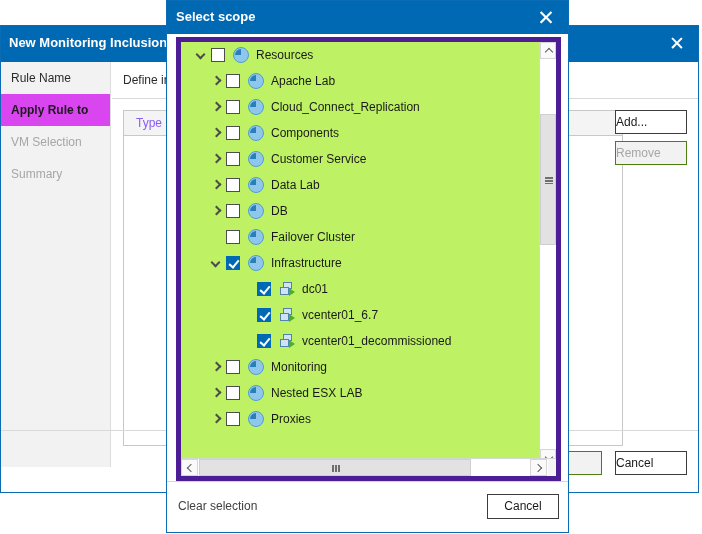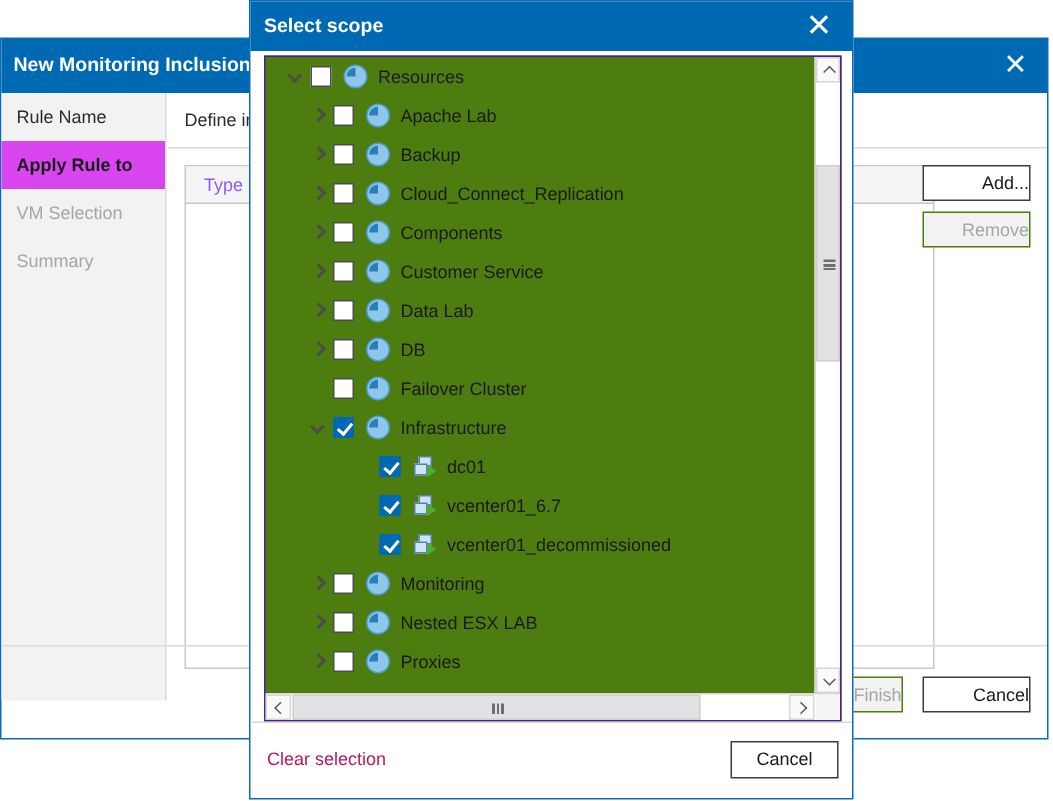--- a/index.html
+++ b/index.html
@@ -93,21 +93,21 @@
     font-size:12px;color:#8b5cf6;
   }
   .wz-btn{
     position:absolute;
     width:72px;height:24px;
     font-size:12px;
     font-family:"Liberation Sans",sans-serif;
     background:#ffffff;
     border:1px solid #3c3c3c;
     color:#1a1a1a;
-    text-align:right;line-height:22px;
+    text-align:left;line-height:22px;
     box-sizing:border-box;
     cursor:default;
   }
   .wz-btn.disabled{
     background:#f2f2f2;border:1px solid #4d7c0f;color:#a6a6a6;
   }
   #btn-add{right:11px;top:48px;}
   #btn-remove{right:11px;top:79px;}
 
   #wizard-footer{
@@ -138,22 +138,22 @@
   #modal-close{
     position:absolute;right:9px;top:4px;
     width:26px;height:26px;line-height:26px;text-align:center;
     color:#ffffff;font-size:21px;font-weight:300;cursor:default;
   }
 
   #tree-panel{
     position:absolute;
     left:9px;top:36px;
     width:385px;height:444px;
-    border:1px solid #4c1d95;
-    background:#4d7c0f;
+    border:5px solid #4c1d95;
+    background:#bef264;
     box-sizing:border-box;
     overflow:hidden;
   }
   #tree-viewport{
     position:absolute;left:0;top:0;
     width:366px;height:424px;
     overflow:hidden;
   }
   .tree-row{
     position:relative;
@@ -313,21 +313,21 @@
     position:absolute;right:0;top:0;width:16px;height:17px;
     background:#f5f5f5;
   }
 
   #modal-footer{
     position:absolute;left:0;bottom:0;right:0;height:50px;
     border-top:1px solid #d6d6d6;
   }
   #clear-selection{
     position:absolute;left:11px;top:17px;
-    color:#be185d;font-size:12px;cursor:pointer;
+    color:#404040;font-size:12px;cursor:pointer;
     text-decoration:none;
   }
   .md-btn{
     position:absolute;top:12px;
     width:72px;height:25px;
     font-size:12px;background:#ffffff;
     text-align:center;line-height:23px;
     box-sizing:border-box;cursor:default;color:#1a1a1a;
   }
   #btn-ok{right:92px;border:1px solid #0069b4;}
@@ -386,26 +386,20 @@
           <span class="twisty down"></span>
           <span class="cb"></span>
           <span class="ico ico-scope"></span>
           <span class="tlabel">Resources</span>
         </div>
         <div class="tree-row ind1">
           <span class="twisty right"></span>
           <span class="cb"></span>
           <span class="ico ico-scope"></span>
           <span class="tlabel">Apache Lab</span>
-        </div>
-        <div class="tree-row ind1">
-          <span class="twisty right"></span>
-          <span class="cb"></span>
-          <span class="ico ico-scope"></span>
-          <span class="tlabel">Backup</span>
         </div>
         <div class="tree-row ind1">
           <span class="twisty right"></span>
           <span class="cb"></span>
           <span class="ico ico-scope"></span>
           <span class="tlabel">Cloud_Connect_Replication</span>
         </div>
         <div class="tree-row ind1">
           <span class="twisty right"></span>
           <span class="cb"></span>

